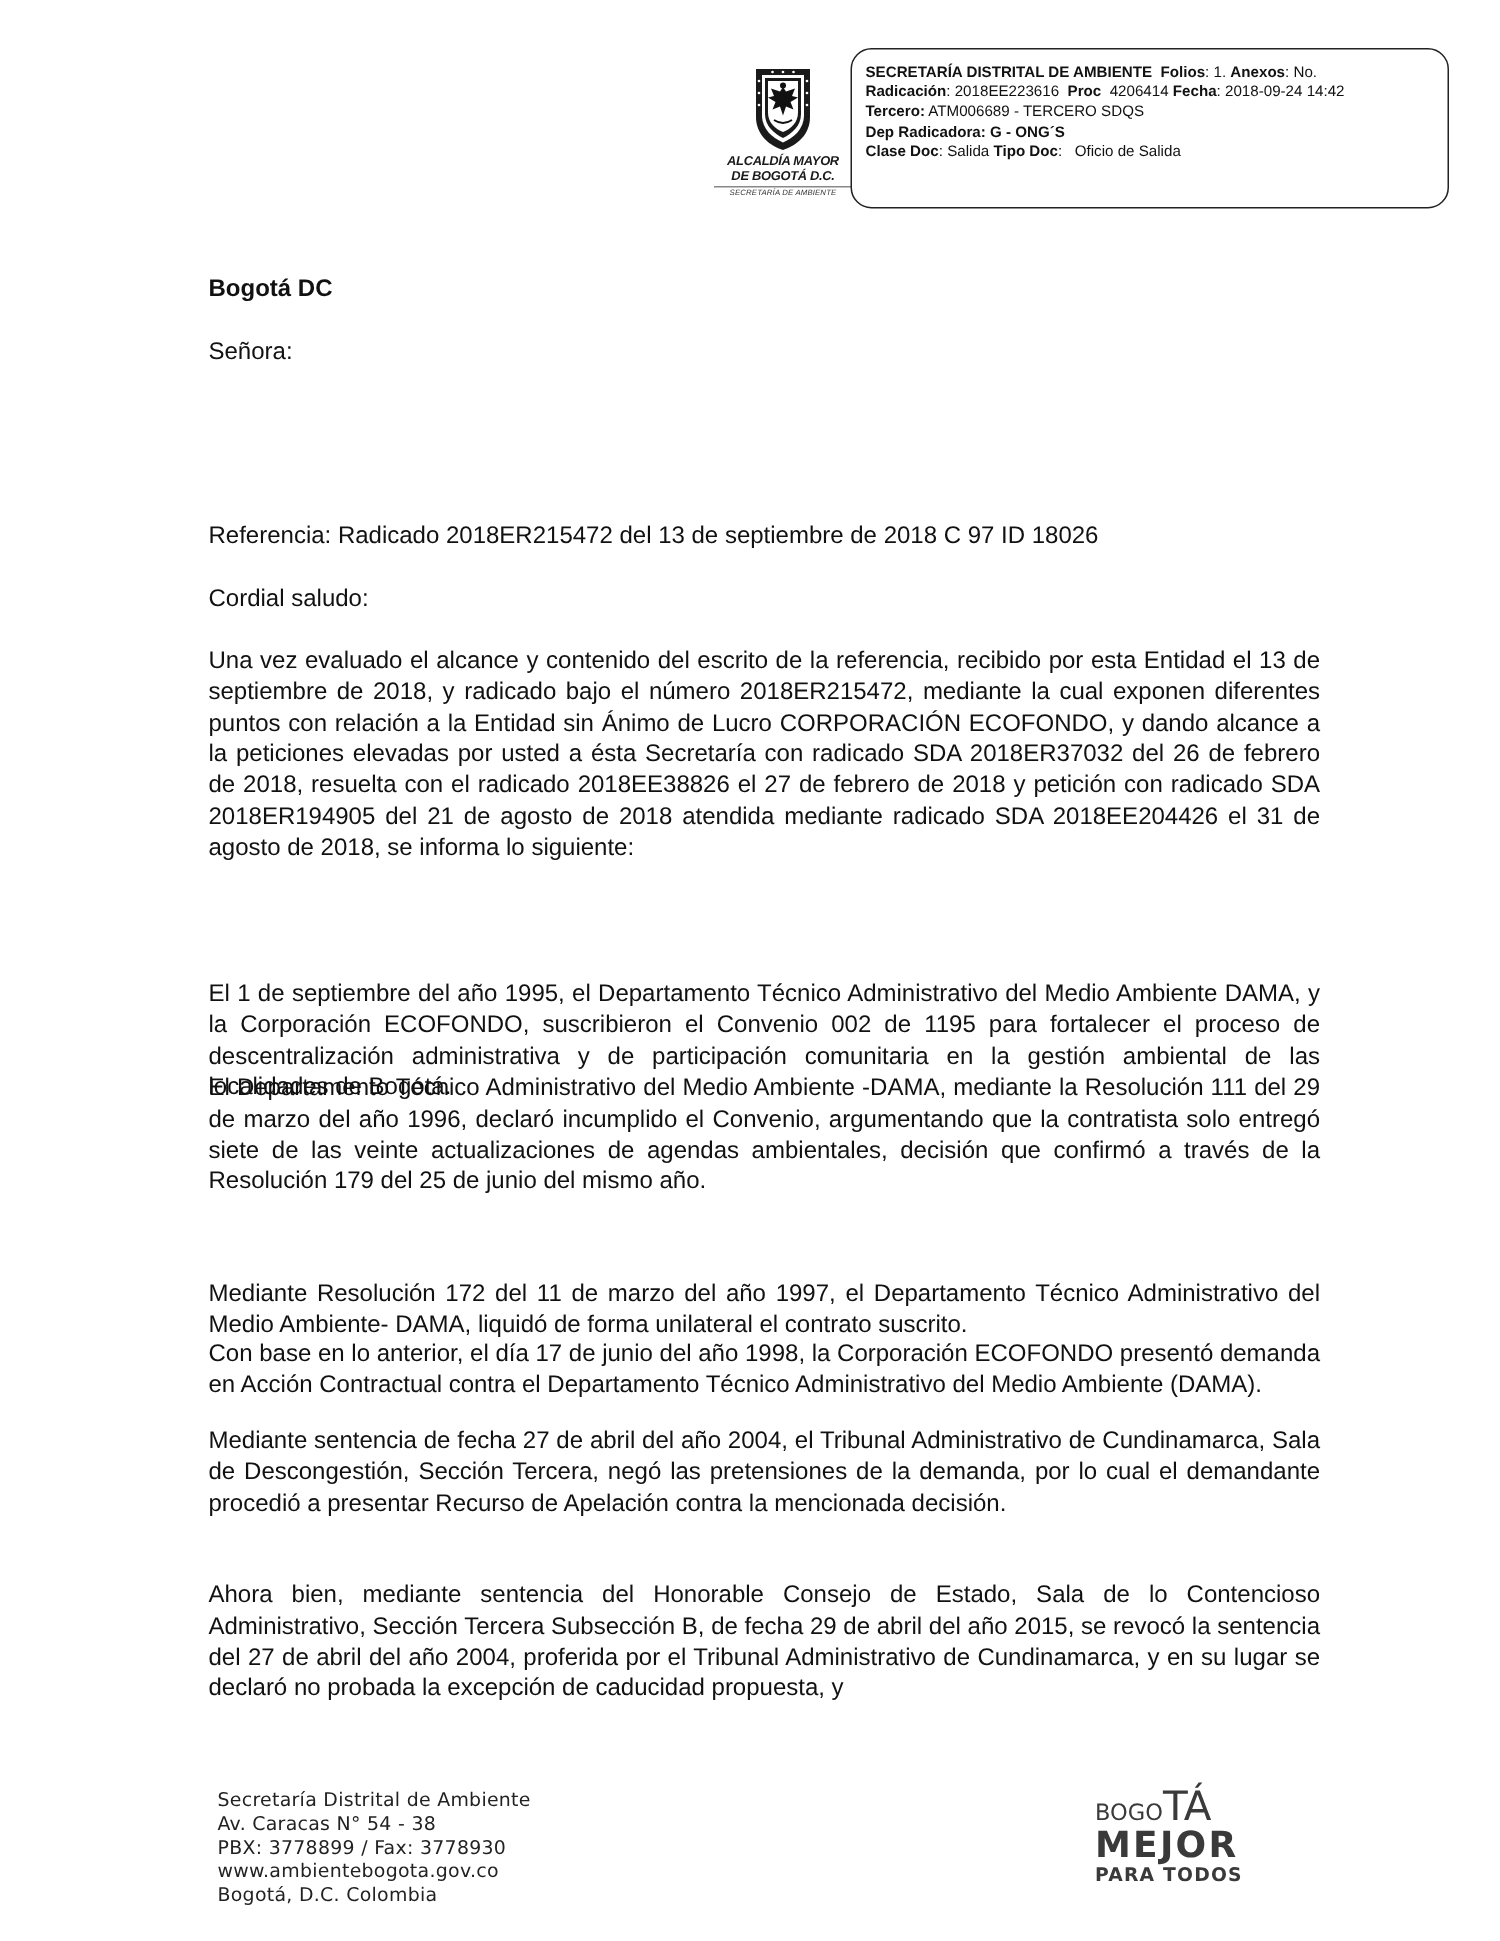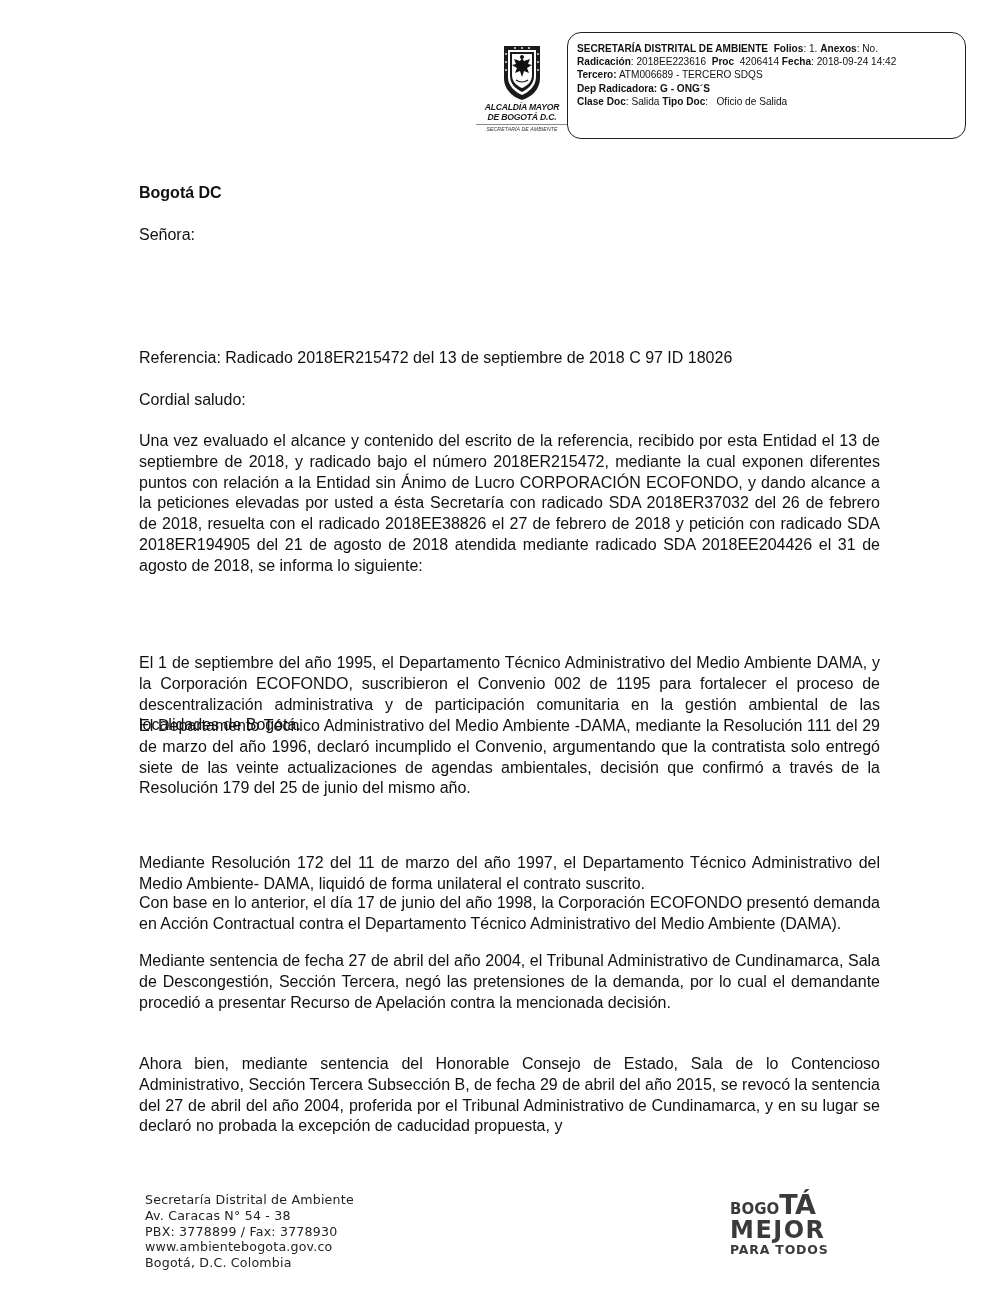--- a/index.html
+++ b/index.html
@@ -140,21 +140,21 @@
   .footer-brand {
     position: absolute;
     left: 730px;
     top: 1192px;
     width: 130px;
     font-family: "DejaVu Sans", sans-serif;
     color: #3a3a3a;
     text-align: left;
   }
   .footer-brand .b1 {
-    font-weight: bold;
+    font-weight: normal;
     line-height: 26px;
     height: 26px;
     white-space: nowrap;
   }
   .footer-brand .b1 .small {
     font-size: 15px;
     letter-spacing: 0px;
   }
   .footer-brand .b1 .big {
     font-size: 27px;

